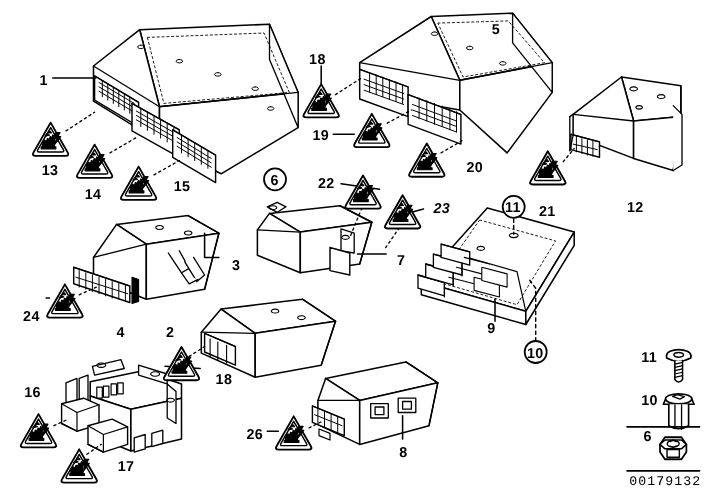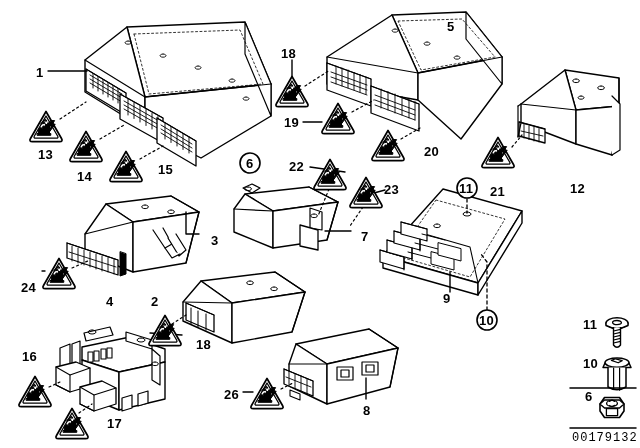--- a/index.html
+++ b/index.html
@@ -453,21 +453,21 @@
   <div class="callout" style="left:36px; top:66px;">1</div>
   <div class="callout" style="left:447px; top:20px;">5</div>
   <div class="callout" style="left:281px; top:47px;">18</div>
   <div class="callout" style="left:284px; top:116px;">19</div>
   <div class="callout" style="left:38px; top:148px;">13</div>
   <div class="callout" style="left:77px; top:170px;">14</div>
   <div class="callout" style="left:158px; top:163px;">15</div>
   <div class="callout" style="left:424px; top:145px;">20</div>
   <div class="callout" style="left:570px; top:182px;">12</div>
   <div class="callout" style="left:289px; top:160px;">22</div>
-  <div class="callout" style="left:384px; top:183px;">23</div>
+  <div class="callout" style="left:394px; top:183px;font-style:italic;">23</div>
   <div class="callout" style="left:490px; top:185px;text-align:right;">21</div>
   <div class="callout" style="left:211px; top:234px;">3</div>
   <div class="callout" style="left:361px; top:230px;">7</div>
   <div class="callout" style="left:21px; top:265px;margin-top:16px;">24</div>
   <div class="callout" style="left:106px; top:295px;">4</div>
   <div class="callout" style="left:151px; top:295px;">2</div>
   <div class="callout" style="left:443px; top:292px;">9</div>
   <div class="callout" style="left:196px; top:338px;">18</div>
   <div class="callout" style="left:22px; top:350px;">16</div>
   <div class="callout" style="left:107px; top:417px;">17</div>

